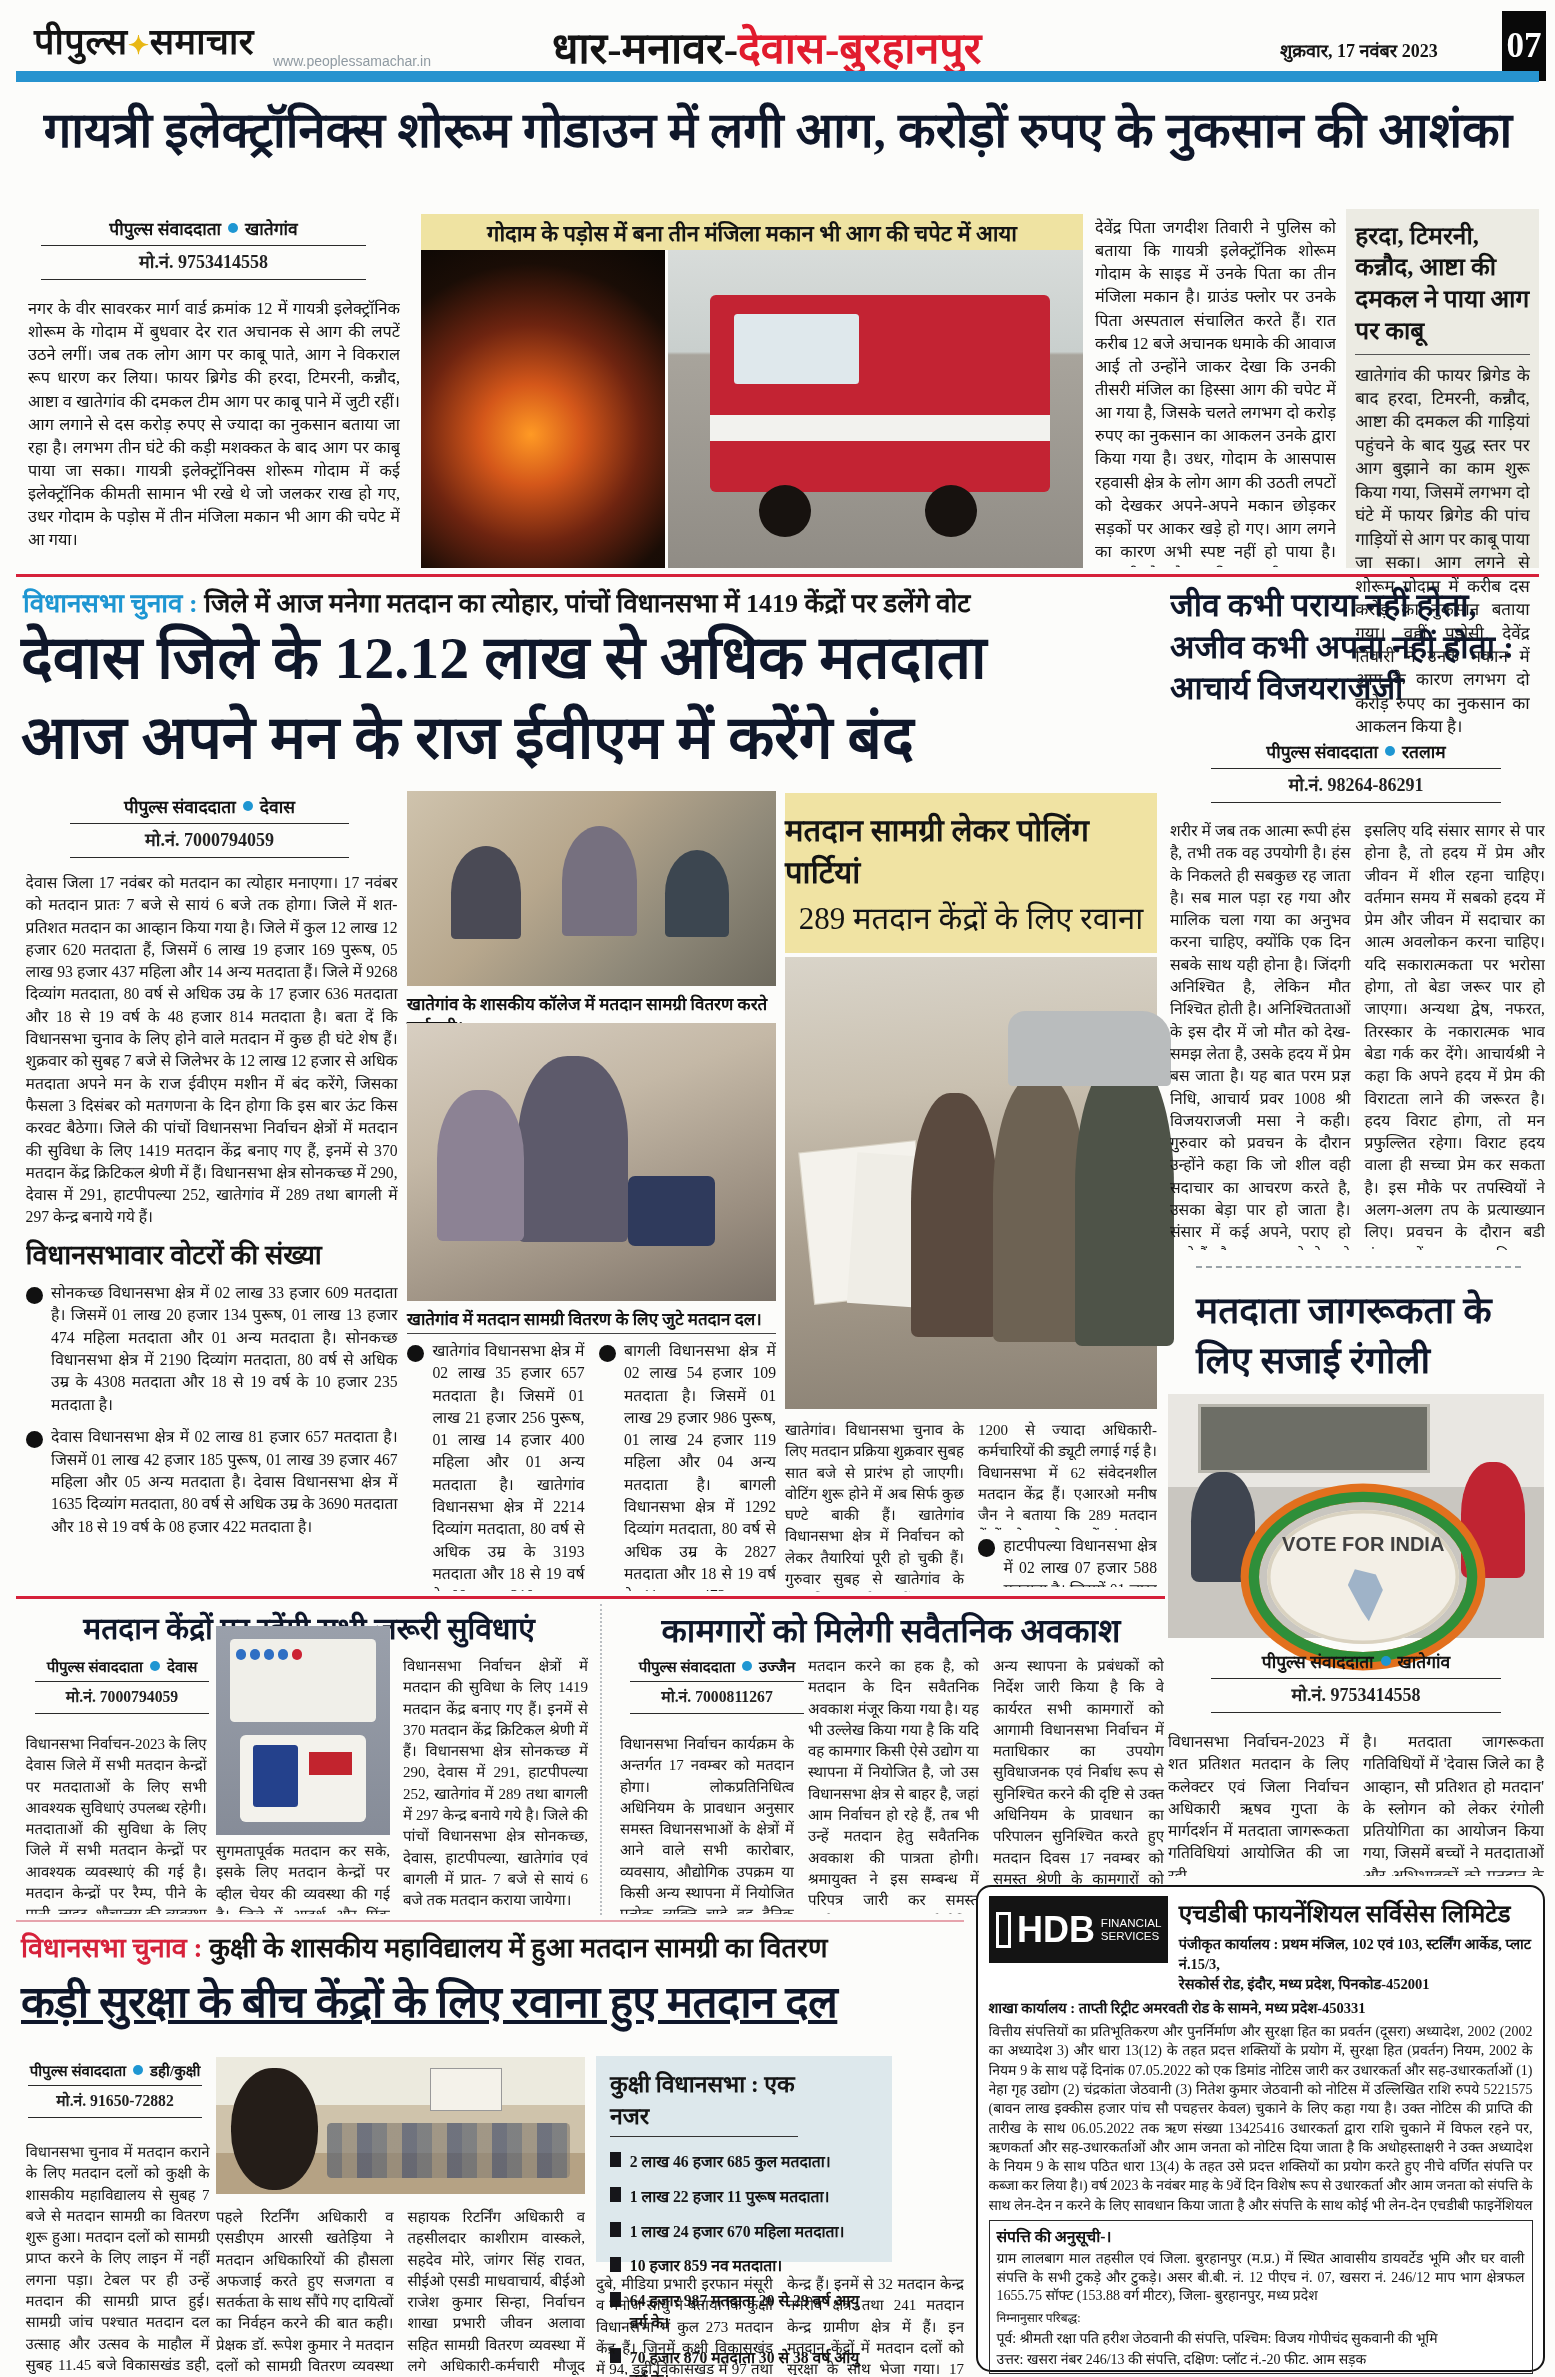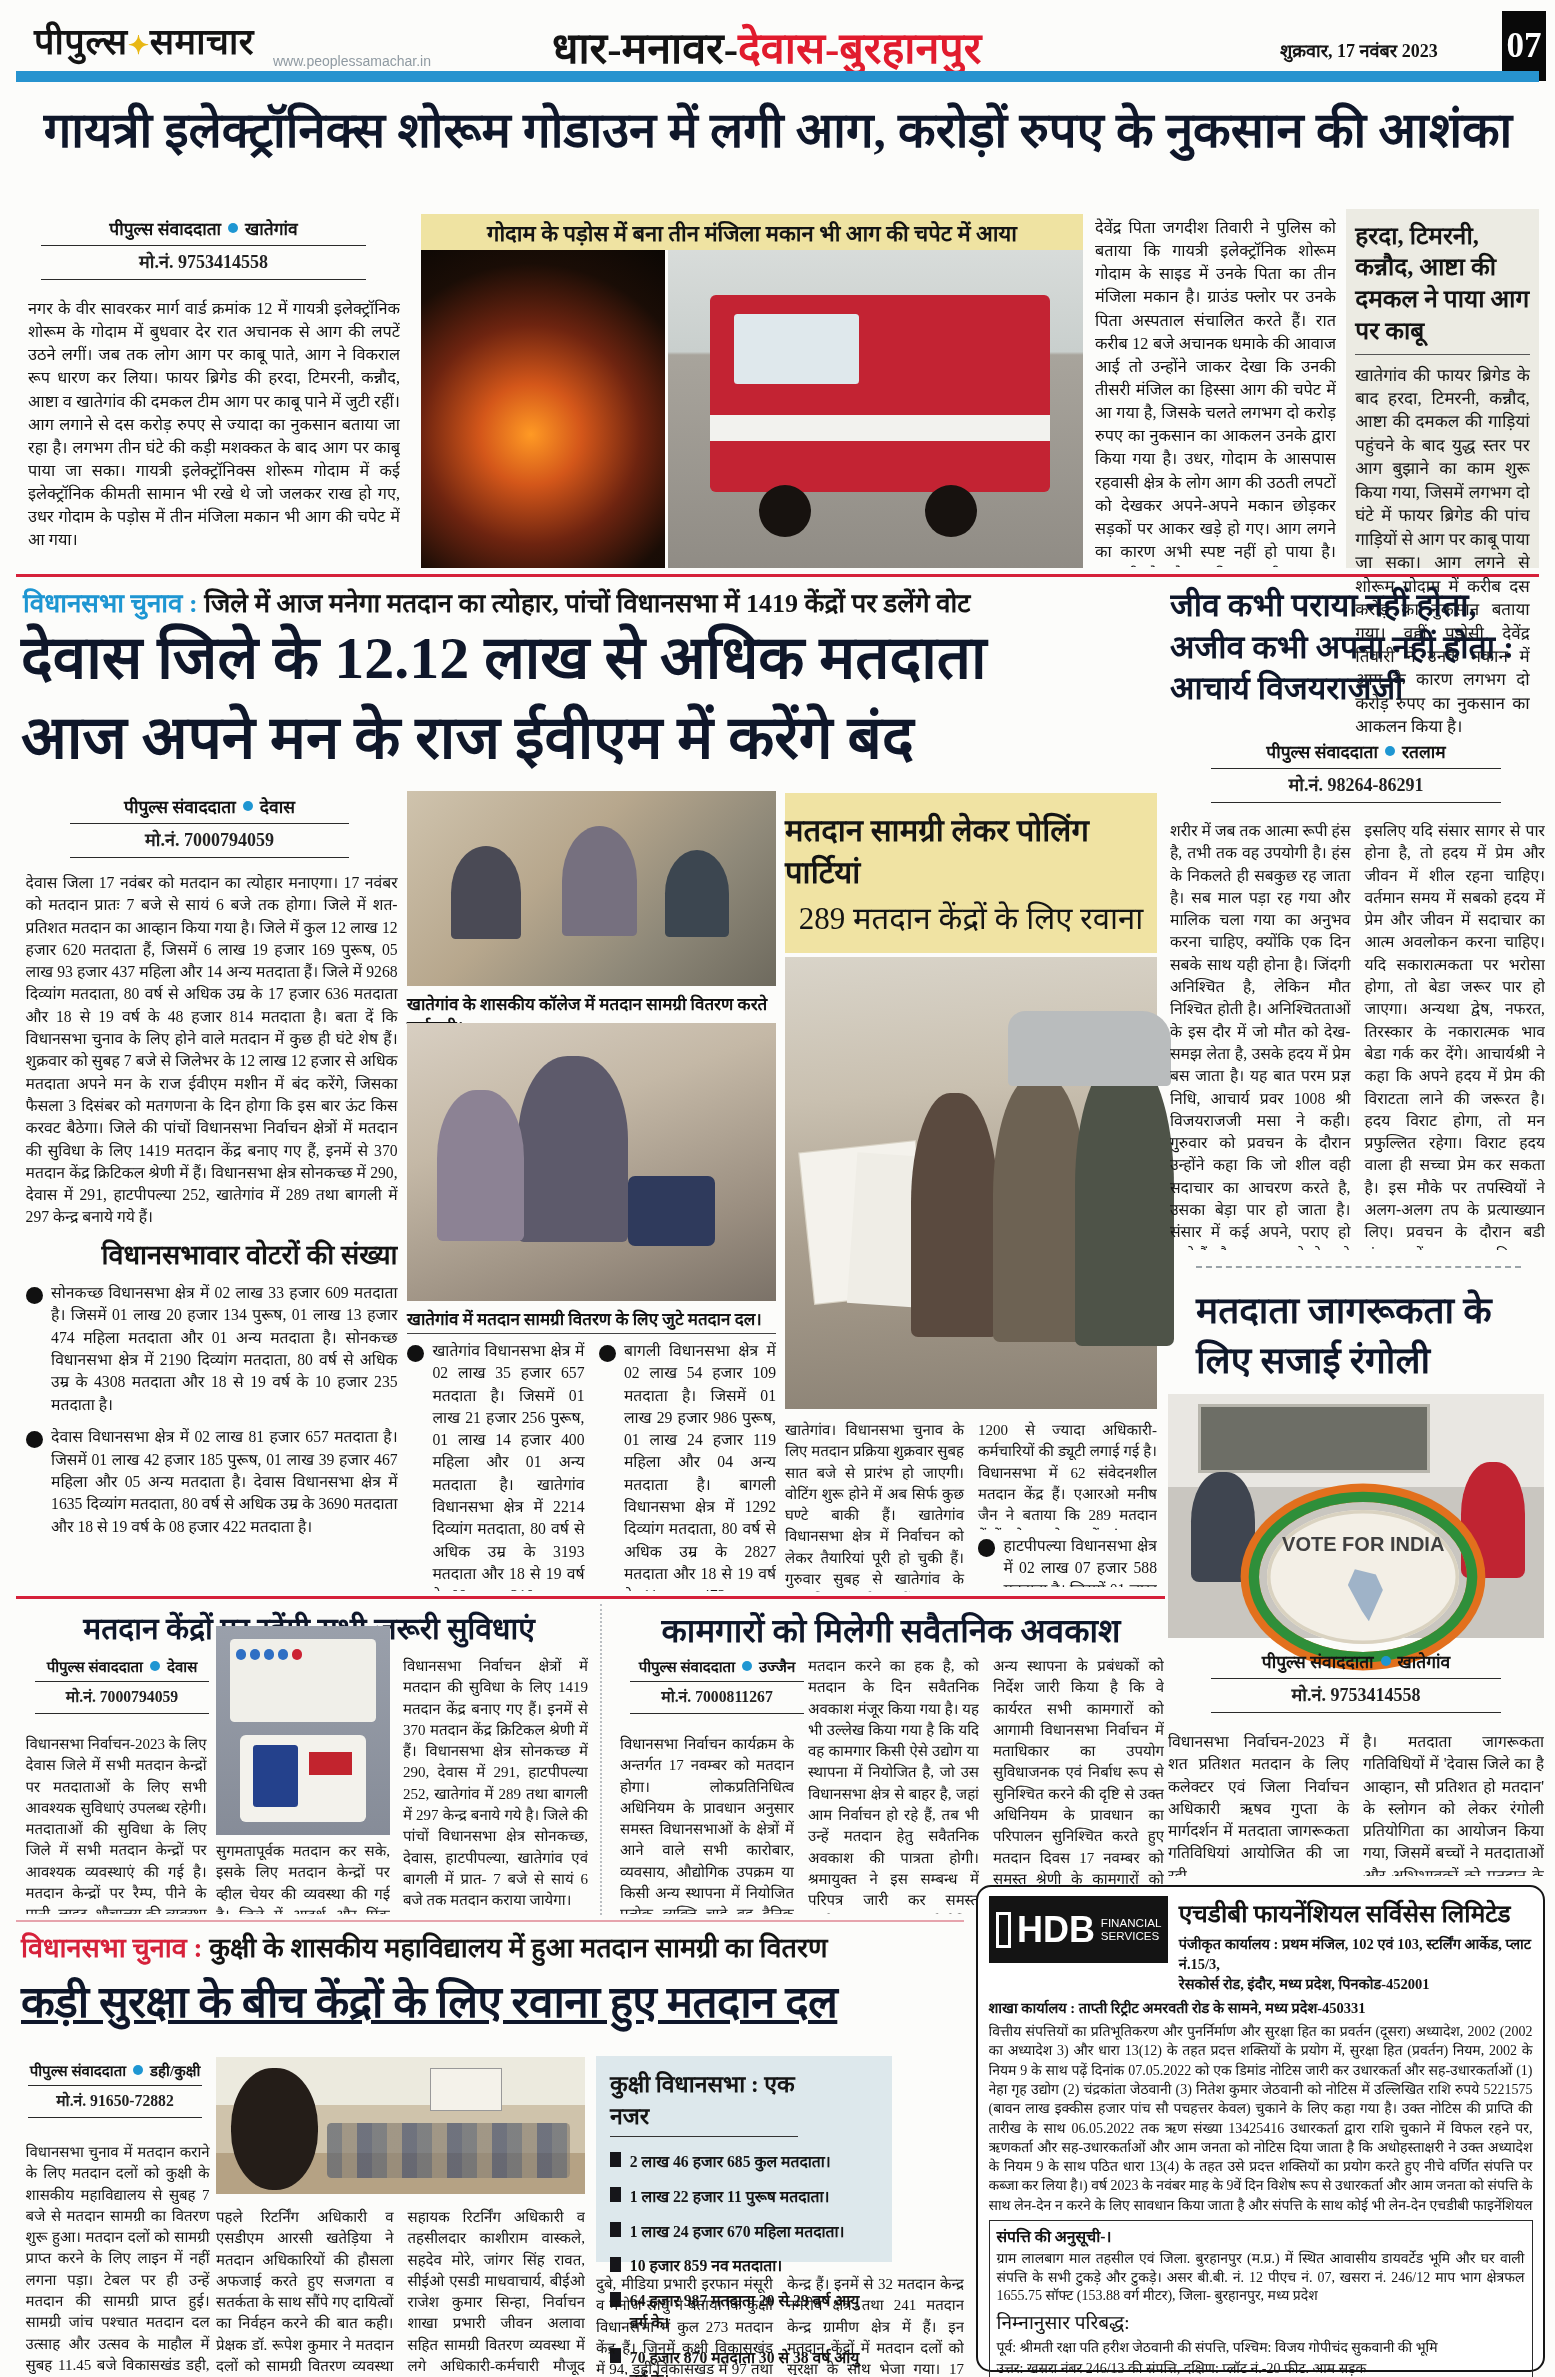--- a/index.html
+++ b/index.html
@@ -86,21 +86,21 @@
 <div class="abs" style="left:70px;top:794px;width:279px;">
   <div class="byline">
       <span>पीपुल्स संवाददाता</span>
       <span class="dot"></span>
       <span>देवास</span>
     </div>
   <div class="phone">मो.नं. 7000794059</div>
 </div>
 <div class="abs clip" style="left:25.6px;top:872px;width:372px;height:720px;">
   <div class="j bodytext" style="font-size:15.7px;">देवास जिला 17 नवंबर को मतदान का त्योहार मनाएगा। 17 नवंबर को मतदान प्रातः 7 बजे से सायं 6 बजे तक होगा। जिले में शत-प्रतिशत मतदान का आव्हान किया गया है। जिले में कुल 12 लाख 12 हजार 620 मतदाता हैं, जिसमें 6 लाख 19 हजार 169 पुरूष, 05 लाख 93 हजार 437 महिला और 14 अन्य मतदाता हैं। जिले में 9268 दिव्यांग मतदाता, 80 वर्ष से अधिक उम्र के 17 हजार 636 मतदाता और 18 से 19 वर्ष के 48 हजार 814 मतदाता है। बता दें कि विधानसभा चुनाव के लिए होने वाले मतदान में कुछ ही घंटे शेष हैं। शुक्रवार को सुबह 7 बजे से जिलेभर के 12 लाख 12 हजार से अधिक मतदाता अपने मन के राज ईवीएम मशीन में बंद करेंगे, जिसका फैसला 3 दिसंबर को मतगणना के दिन होगा कि इस बार ऊंट किस करवट बैठेगा। जिले की पांचों विधानसभा निर्वाचन क्षेत्रों में मतदान की सुविधा के लिए 1419 मतदान केंद्र बनाए गए हैं, इनमें से 370 मतदान केंद्र क्रिटिकल श्रेणी में हैं। विधानसभा क्षेत्र सोनकच्छ में 290, देवास में 291, हाटपीपल्या 252, खातेगांव में 289 तथा बागली में 297 केन्द्र बनाये गये हैं।</div>
-  <div style="font-weight:bold;font-size:27px;margin-top:5.8px;text-align:right;">विधानसभावार वोटरों की संख्या</div>
+  <div style="font-weight:bold;font-size:27px;margin-top:5.8px;">विधानसभावार वोटरों की संख्या</div>
   <div class="vrow">
       <span class="bdot"></span>
       <p class="j bodytext" style="margin:0;">सोनकच्छ विधानसभा क्षेत्र में 02 लाख 33 हजार 609 मतदाता है। जिसमें 01 लाख 20 हजार 134 पुरूष, 01 लाख 13 हजार 474 महिला मतदाता और 01 अन्य मतदाता है। सोनकच्छ विधानसभा क्षेत्र में 2190 दिव्यांग मतदाता, 80 वर्ष से अधिक उम्र के 4308 मतदाता और 18 से 19 वर्ष के 10 हजार 235 मतदाता है।</p>
     </div>
   <div class="vrow">
       <span class="bdot"></span>
       <p class="j bodytext" style="margin:0;">देवास विधानसभा क्षेत्र में 02 लाख 81 हजार 657 मतदाता है। जिसमें 01 लाख 42 हजार 185 पुरूष, 01 लाख 39 हजार 467 महिला और 05 अन्य मतदाता है। देवास विधानसभा क्षेत्र में 1635 दिव्यांग मतदाता, 80 वर्ष से अधिक उम्र के 3690 मतदाता और 18 से 19 वर्ष के 08 हजार 422 मतदाता है।</p>
     </div>
 </div>
 
@@ -319,19 +319,19 @@
       <div style="font-weight:bold;font-size:24.4px;">एचडीबी फायनेंशियल सर्विसेस लिमिटेड</div>
       <div style="font-weight:bold;font-size:14.5px;margin-top:3.5px;">पंजीकृत कार्यालय : प्रथम मंजिल, 102 एवं 103, स्टर्लिंग आर्केड, प्लाट नं.15/3,</div>
       <div style="font-weight:bold;font-size:14.5px;">रेसकोर्स रोड, इंदौर, मध्य प्रदेश, पिनकोड-452001</div>
     </div>
   </div>
   <div style="font-weight:bold;font-size:14.5px;margin-top:4.6px;">शाखा कार्यालय : ताप्ती रिट्रीट अमरवती रोड के सामने, मध्य प्रदेश-450331</div>
   <div class="j clip" style="font-size:14px;line-height:1.38;margin-top:4.6px;height:192px;">वित्तीय संपत्तियों का प्रतिभूतिकरण और पुनर्निर्माण और सुरक्षा हित का प्रवर्तन (दूसरा) अध्यादेश, 2002 (2002 का अध्यादेश 3) और धारा 13(12) के तहत प्रदत्त शक्तियों के प्रयोग में, सुरक्षा हित (प्रवर्तन) नियम, 2002 के नियम 9 के साथ पढ़ें दिनांक 07.05.2022 को एक डिमांड नोटिस जारी कर उधारकर्ता और सह-उधारकर्ताओं (1) नेहा गृह उद्योग (2) चंद्रकांता जेठवानी (3) नितेश कुमार जेठवानी को नोटिस में उल्लिखित राशि रुपये 5221575 (बावन लाख इक्कीस हजार पांच सौ पचहत्तर केवल) चुकाने के लिए कहा गया है। उक्त नोटिस की प्राप्ति की तारीख के साथ 06.05.2022 तक ऋण संख्या 13425416 उधारकर्ता द्वारा राशि चुकाने में विफल रहने पर, ऋणकर्ता और सह-उधारकर्ताओं और आम जनता को नोटिस दिया जाता है कि अधोहस्ताक्षरी ने उक्त अध्यादेश के नियम 9 के साथ पठित धारा 13(4) के तहत उसे प्रदत्त शक्तियों का प्रयोग करते हुए नीचे वर्णित संपत्ति पर कब्जा कर लिया है।) वर्ष 2023 के नवंबर माह के 9वें दिन विशेष रूप से उधारकर्ता और आम जनता को संपत्ति के साथ लेन-देन न करने के लिए सावधान किया जाता है और संपत्ति के साथ कोई भी लेन-देन एचडीबी फाइनेंशियल सर्विसेज लिमिटेड द्वारा रुपये 5221575 (बावन लाख इक्कीस हजार पांच सौ पचहत्तर केवल) के शुल्क के अधीन होगा। पाँच सौ पचहत्तर केवल) 06.05.2022 तक और उस पर ब्याज।</div>
   <div style="border:1.7px solid #2a2a2a;margin-top:5.8px;padding:4.6px 7px;">
     <div style="font-weight:bold;font-size:15.7px;">संपत्ति की अनुसूची-।</div>
     <div class="j" style="font-size:14px;line-height:1.35;margin-top:2.3px;">ग्राम लालबाग माल तहसील एवं जिला. बुरहानपुर (म.प्र.) में स्थित आवासीय डायवर्टेड भूमि और घर वाली संपत्ति के सभी टुकड़े और टुकड़े। असर बी.बी. नं. 12 पीएच नं. 07, खसरा नं. 246/12 माप भाग क्षेत्रफल 1655.75 सॉफ्ट (153.88 वर्ग मीटर), जिला- बुरहानपुर, मध्य प्रदेश</div>
-    <div style="font-size:19px;margin-top:2.3px;">निम्नानुसार परिबद्ध:</div>
+    <div style="font-size:12px;margin-top:2.3px;">निम्नानुसार परिबद्ध:</div>
     <div style="font-size:14px;margin-top:2.3px;">पूर्व: श्रीमती रक्षा पति हरीश जेठवानी की संपत्ति, पश्चिम: विजय गोपीचंद सुकवानी की भूमि</div>
     <div style="font-size:14px;margin-top:2.3px;">उत्तर: खसरा नंबर 246/13 की संपत्ति, दक्षिण: प्लॉट नं.-20 फीट. आम सड़क</div>
   </div>
 
 </div>
 
 
 </body></html>

